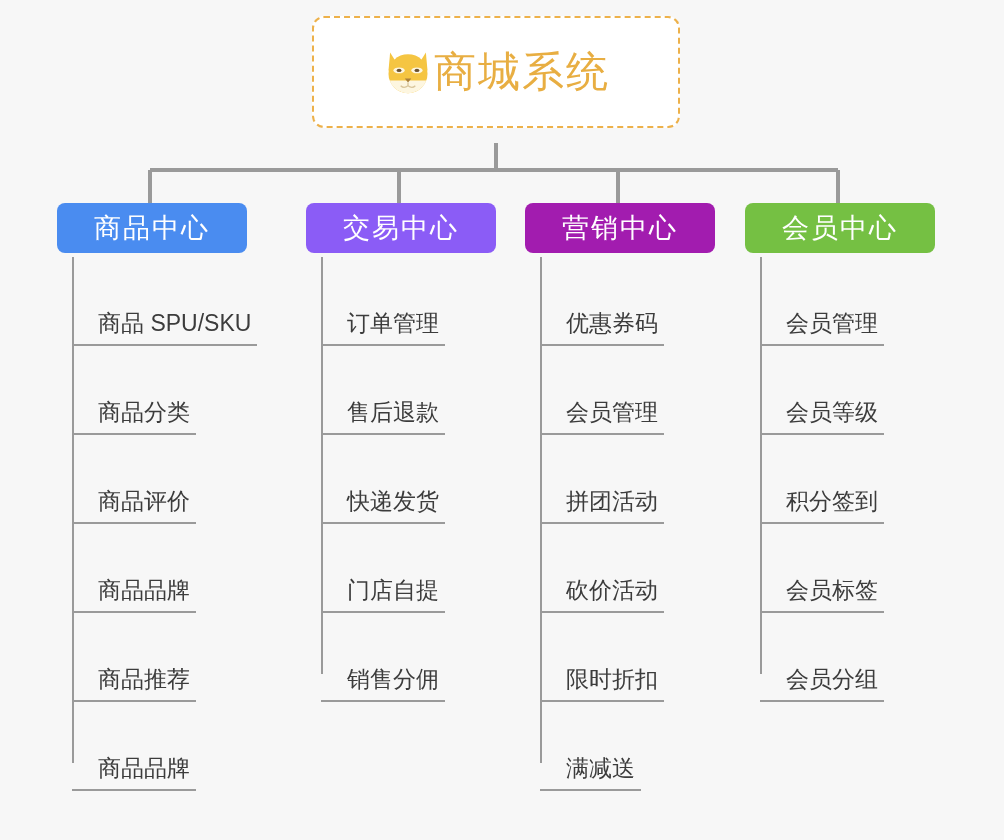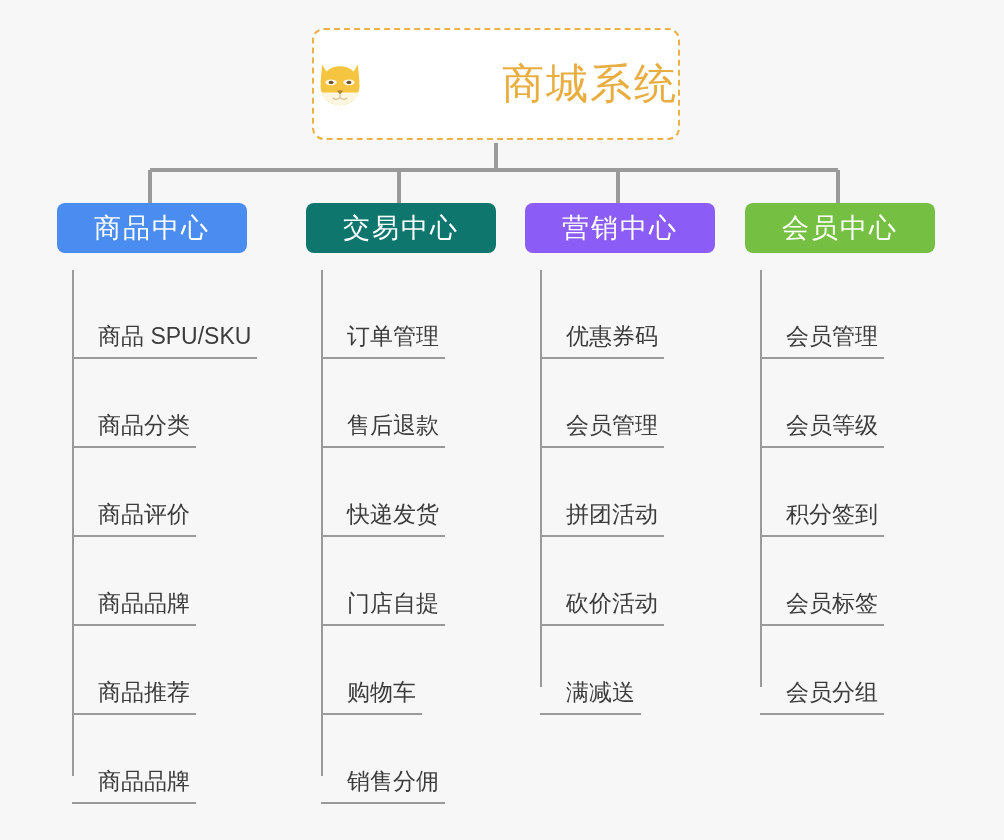--- a/index.html
+++ b/index.html
@@ -19,31 +19,31 @@
     position: absolute;
     inset: 0;
     width: 1004px;
     height: 840px;
   }
 
   
   .root-node {
     position: absolute;
     left: 312px;
-    top: 28px;
+    top: 16px;
     width: 368px;
     height: 112px;
     box-sizing: border-box;
     background: #ffffff;
     border: 2px dashed #eeb köz;
     border: 2px dashed #edb14a;
     border-radius: 12px;
     display: flex;
     align-items: center;
-    justify-content: space-between;
+    justify-content: center;
   }
   .root-icon {
     width: 52px;
     height: 52px;
     flex: 0 0 auto;
   }
   .root-title {
     font-size: 42px;
     line-height: 1;
     color: #e8ae42;
@@ -79,21 +79,21 @@
     align-items: center;
     justify-content: center;
     color: #ffffff;
     font-size: 27px;
     letter-spacing: 2px;
     white-space: nowrap;
   }
 
   .leaf-list {
     position: relative;
-    margin-top: 17px;
+    margin-top: 4px;
     padding-left: 15px;
     padding-top: 0;
   }
   
   .leaf-list::before {
     content: "";
     position: absolute;
     left: 15px;
     top: 0;
     bottom: 28px;
@@ -182,61 +182,61 @@
       <div class="leaf">
           <span class="leaf-text">商品推荐</span>
         </div>
       <div class="leaf">
           <span class="leaf-text">商品品牌</span>
         </div>
     </div>
   </div>
 
   <div class="branch branch-1">
-    <div class="branch-head" style="background: #0f766e;">
+    <div class="branch-head" style="background: #8b5cf6;">
       <span>交易中心</span>
     </div>
     <div class="leaf-list">
       <div class="leaf">
           <span class="leaf-text">订单管理</span>
         </div>
       <div class="leaf">
           <span class="leaf-text">售后退款</span>
         </div>
       <div class="leaf">
           <span class="leaf-text">快递发货</span>
         </div>
       <div class="leaf">
           <span class="leaf-text">门店自提</span>
         </div>
       <div class="leaf">
-          <span class="leaf-text">购物车</span>
-        </div>
-      <div class="leaf">
           <span class="leaf-text">销售分佣</span>
         </div>
     </div>
   </div>
 
   <div class="branch branch-2">
-    <div class="branch-head" style="background: #8b5cf6; text-align: center;">
+    <div class="branch-head" style="background: #a21caf; text-align: center;">
       <span>营销中心</span>
     </div>
     <div class="leaf-list">
       <div class="leaf">
           <span class="leaf-text">优惠券码</span>
         </div>
       <div class="leaf">
           <span class="leaf-text">会员管理</span>
         </div>
       <div class="leaf">
           <span class="leaf-text">拼团活动</span>
         </div>
       <div class="leaf">
           <span class="leaf-text">砍价活动</span>
+        </div>
+      <div class="leaf">
+          <span class="leaf-text">限时折扣</span>
         </div>
       <div class="leaf">
           <span class="leaf-text">满减送</span>
         </div>
     </div>
   </div>
 
   <div class="branch branch-3">
     <div class="branch-head" style="background: rgb(117, 192, 67);">
       <span>会员中心</span>

